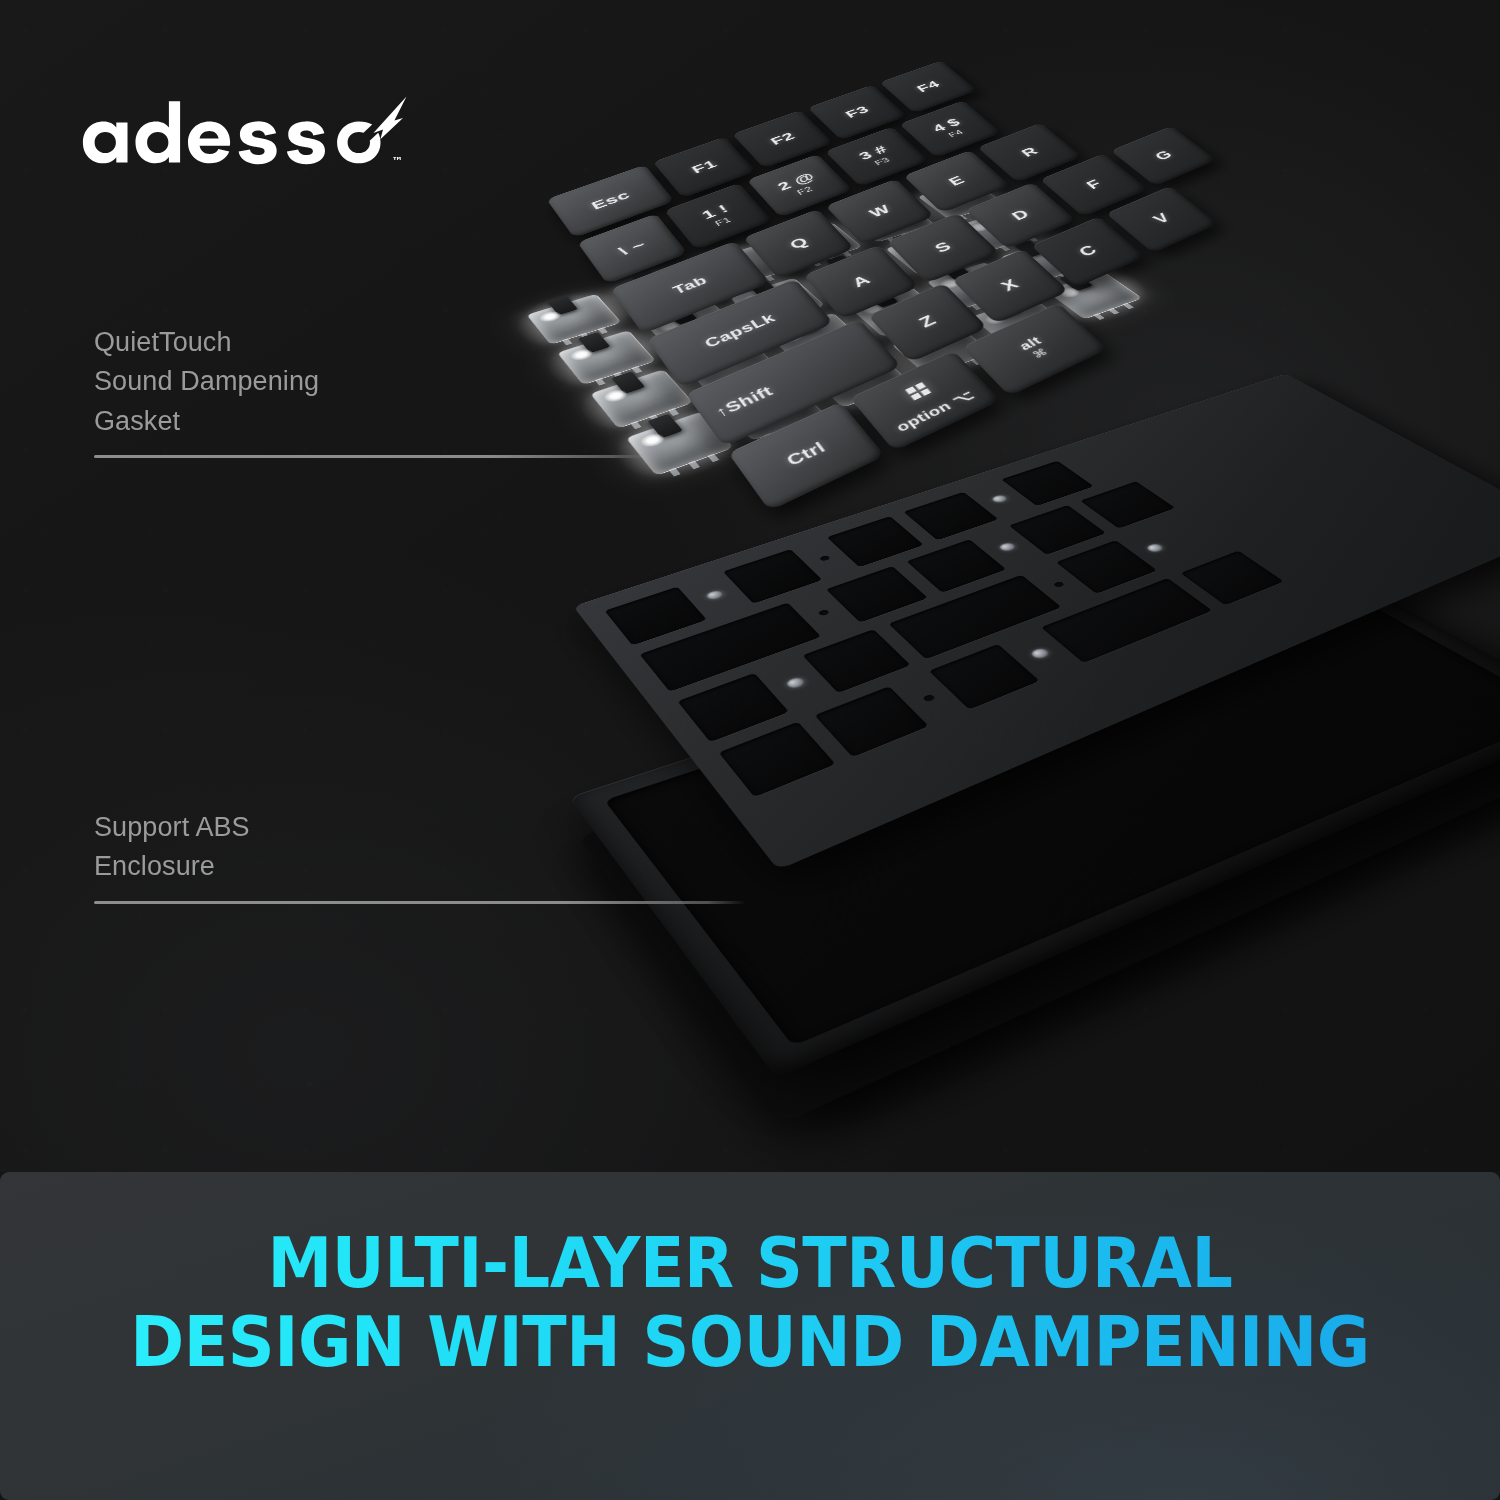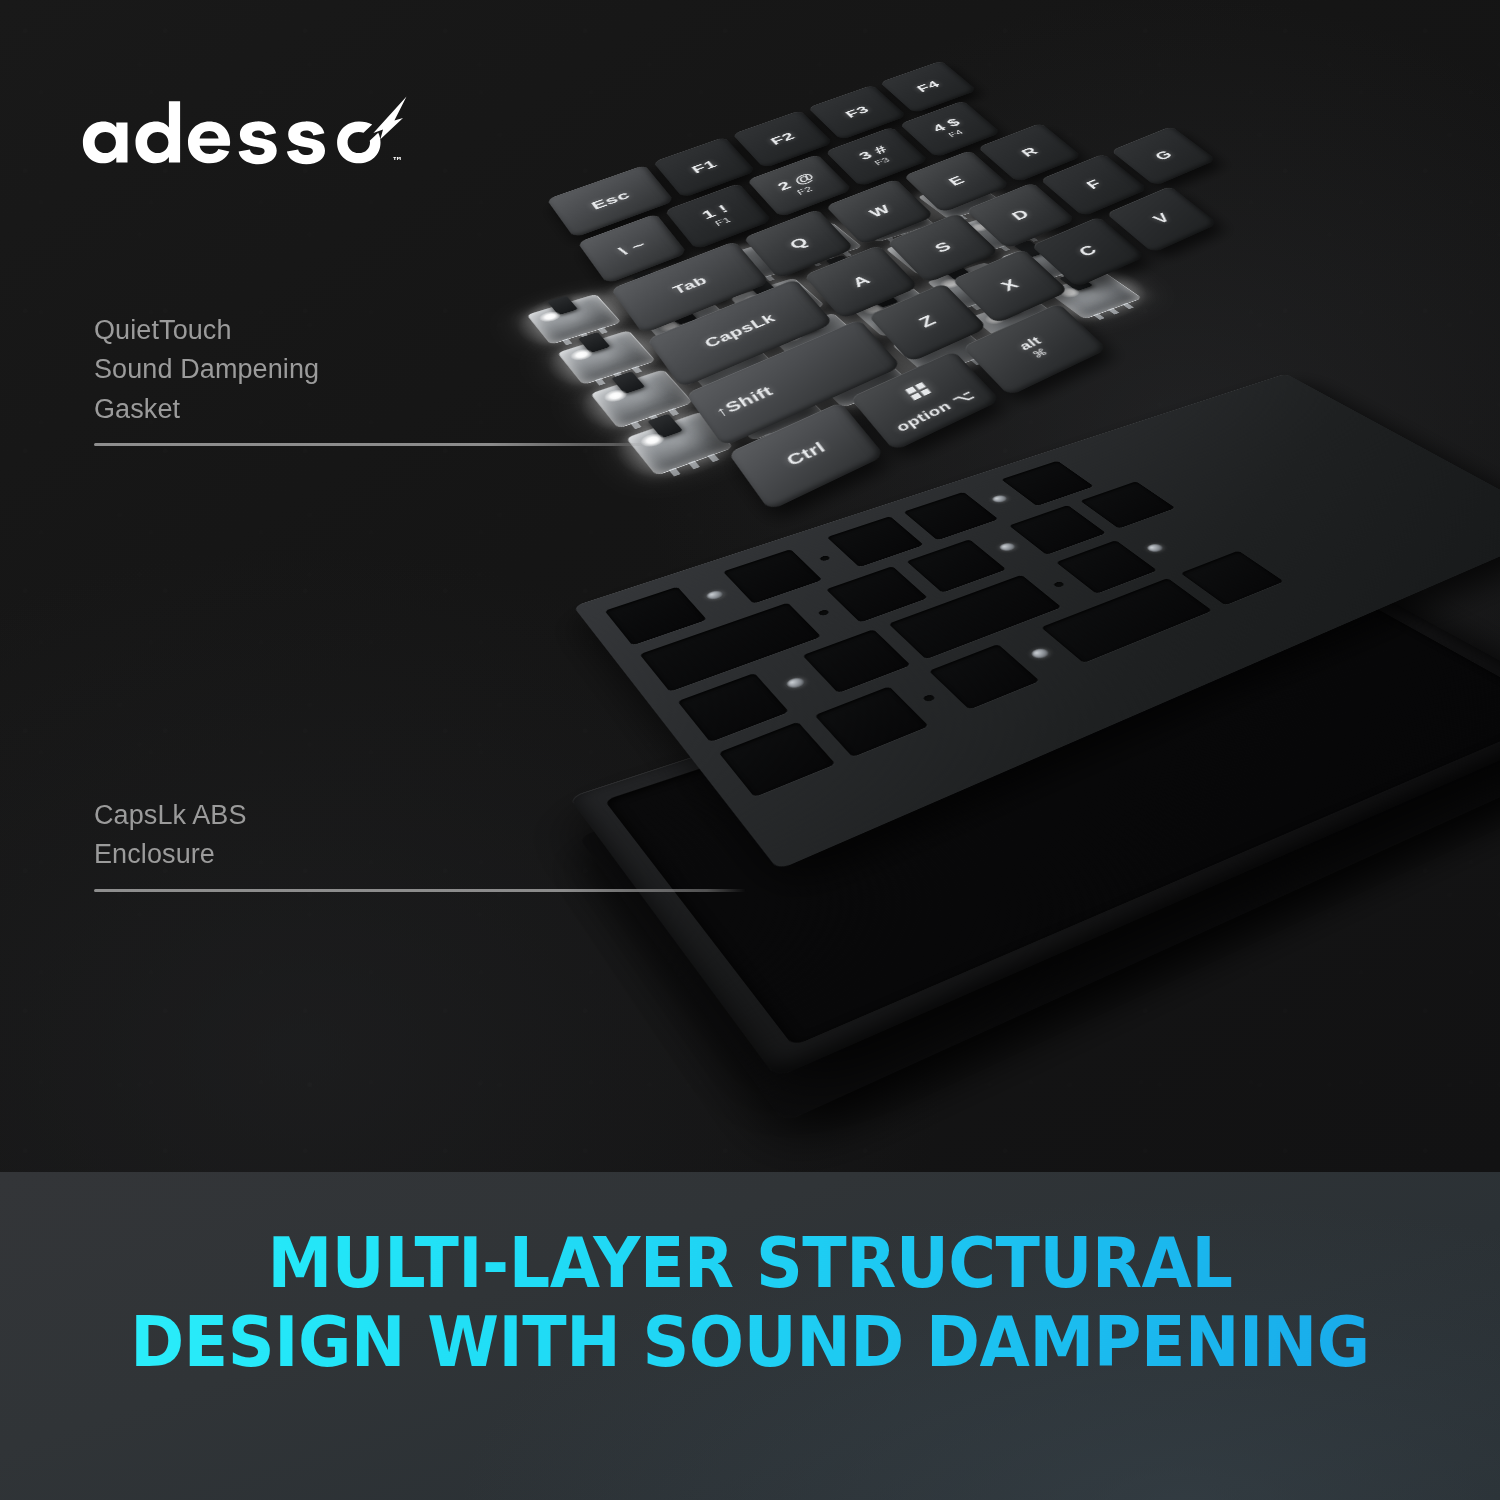--- a/index.html
+++ b/index.html
@@ -25,21 +25,21 @@
       radial-gradient(circle at 37% 84%, rgba(255,255,255,.012) 0 2px, transparent 3px),
       radial-gradient(circle at 82% 38%, rgba(255,255,255,.012) 0 2px, transparent 3px);
     background-size:140px 140px,190px 190px,110px 110px,170px 170px;
   }
 
   
   .logo { position:absolute; left:70px; top:95px; width:340px; height:86px; }
   .logo svg { display:block; width:100%; height:100%; }
 
   
-  .callout { position:absolute; }
+  .callout { position:absolute;margin-top:12px; }
   .callout .clabel{
     color:#9b9b9b; font-size:27px; line-height:1.46; font-weight:400;
     letter-spacing:.1px; white-space:pre-line;
   }
   .callout .crule{
     margin-top:14px; height:3px; border-radius:2px;
     background:linear-gradient(90deg,#8e8e8e 0%,#8b8b8b 72%,rgba(140,140,140,.55) 94%,rgba(140,140,140,0) 100%);
   }
   #callout-0 { left:94px; top:311px; }
   #callout-0 .crule { width:552px; }
@@ -194,20 +194,21 @@
     background:linear-gradient(150deg,#101011,#0a0a0b);
     box-shadow:0 30px 54px rgba(0,0,0,.9);
   }
 
   
   .band {
     position:absolute; left:0; top:1172px; width:1500px; height:328px;
     background:
       radial-gradient(ellipse 1000px 420px at 1180px 330px, rgba(58,70,78,.55) 0%, rgba(40,46,50,0) 72%),
       linear-gradient(162deg,#333538 0%,#303437 34%,#2b3135 66%,#262c30 100%);
+    border-radius: 9px;
   }
   .headline {
     position:absolute; left:0; right:0; top:52px;
     text-align:center;
     font-family:"DejaVu Sans", sans-serif;
     font-weight:700;
     font-size:70px;
     line-height:1.13;
     letter-spacing:-.5px;
     transform:scaleX(.93);
@@ -590,21 +591,21 @@
       </svg>
     </div>
 
     <div class="callout" id="callout-0">
       <div class="clabel">QuietTouch
 Sound Dampening
 Gasket</div>
       <div class="crule"></div>
     </div>
     <div class="callout" id="callout-2">
-      <div class="clabel">CapsLk ABS
+      <div class="clabel">Support ABS
 Enclosure</div>
       <div class="crule"></div>
     </div>
   </div>
 
   <div class="band">
     <div class="headline">MULTI-LAYER STRUCTURAL
 DESIGN WITH SOUND DAMPENING</div>
   </div>
 

